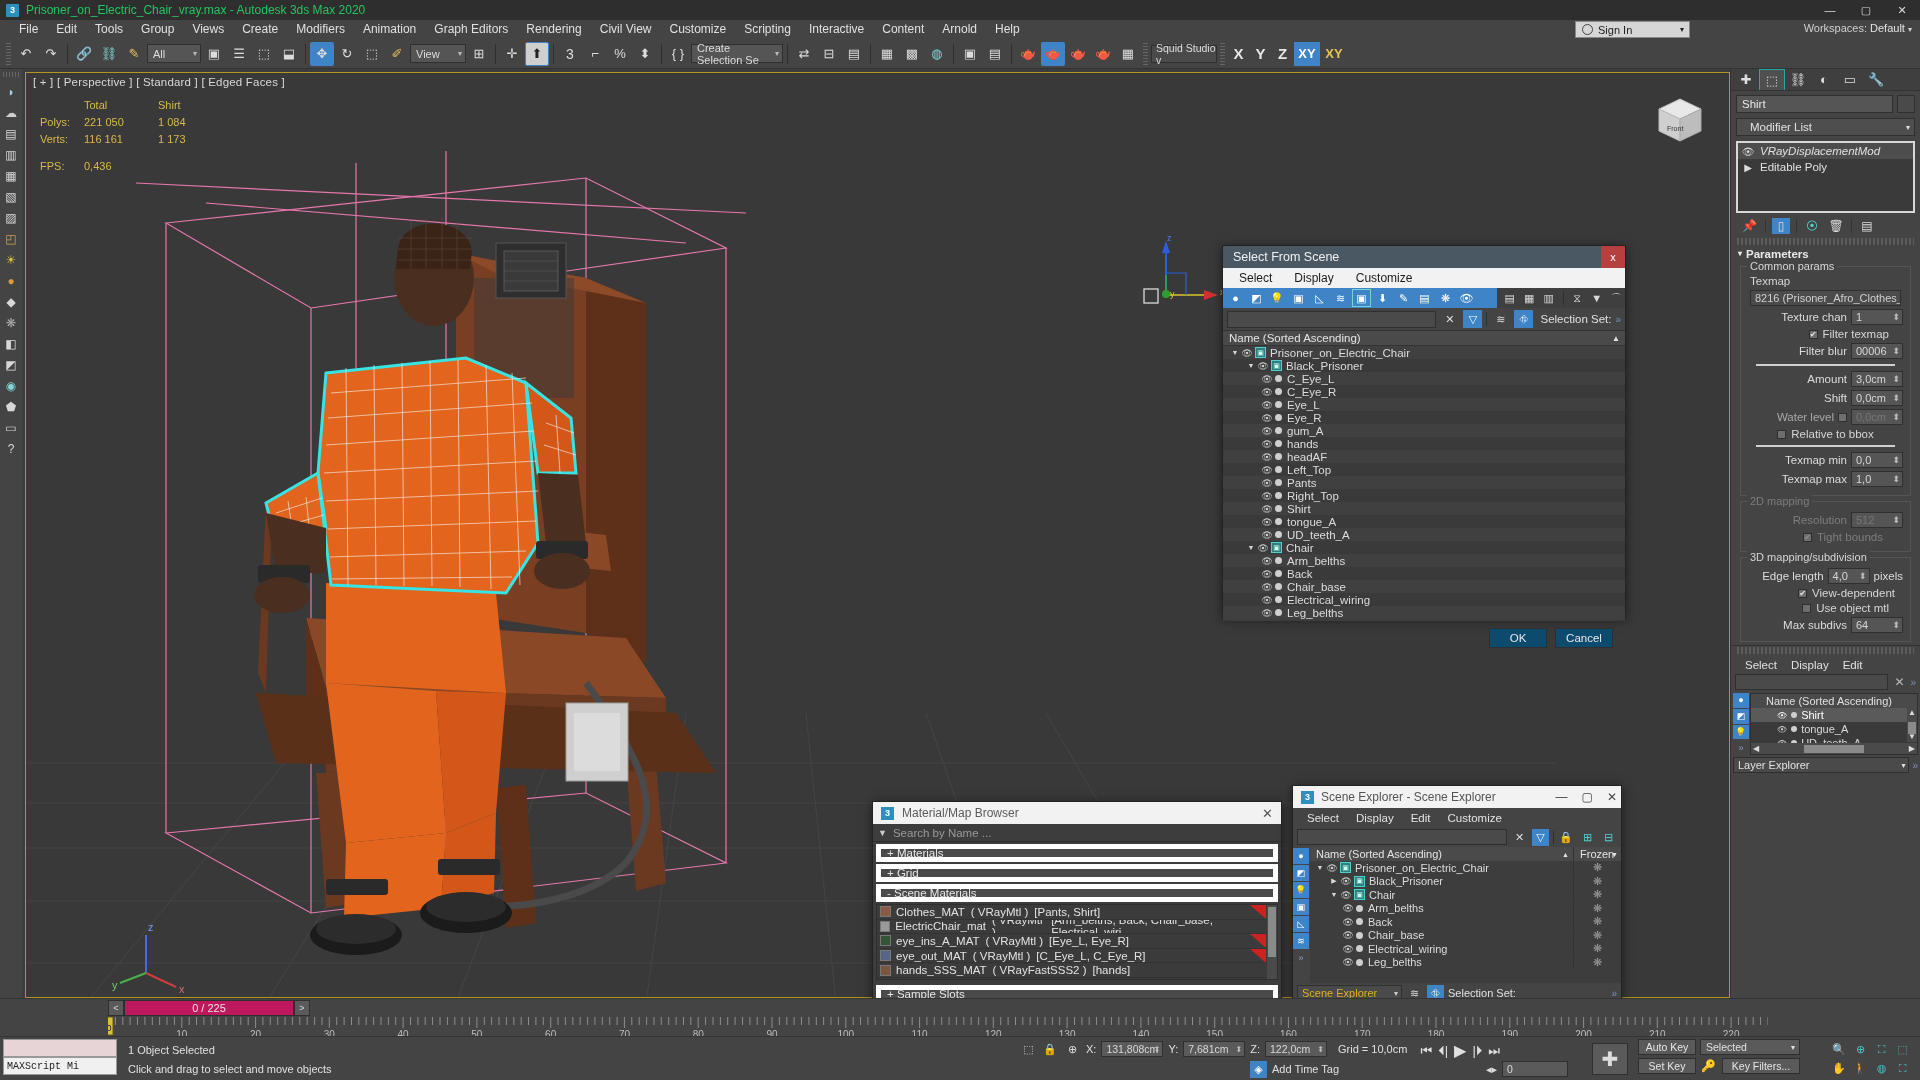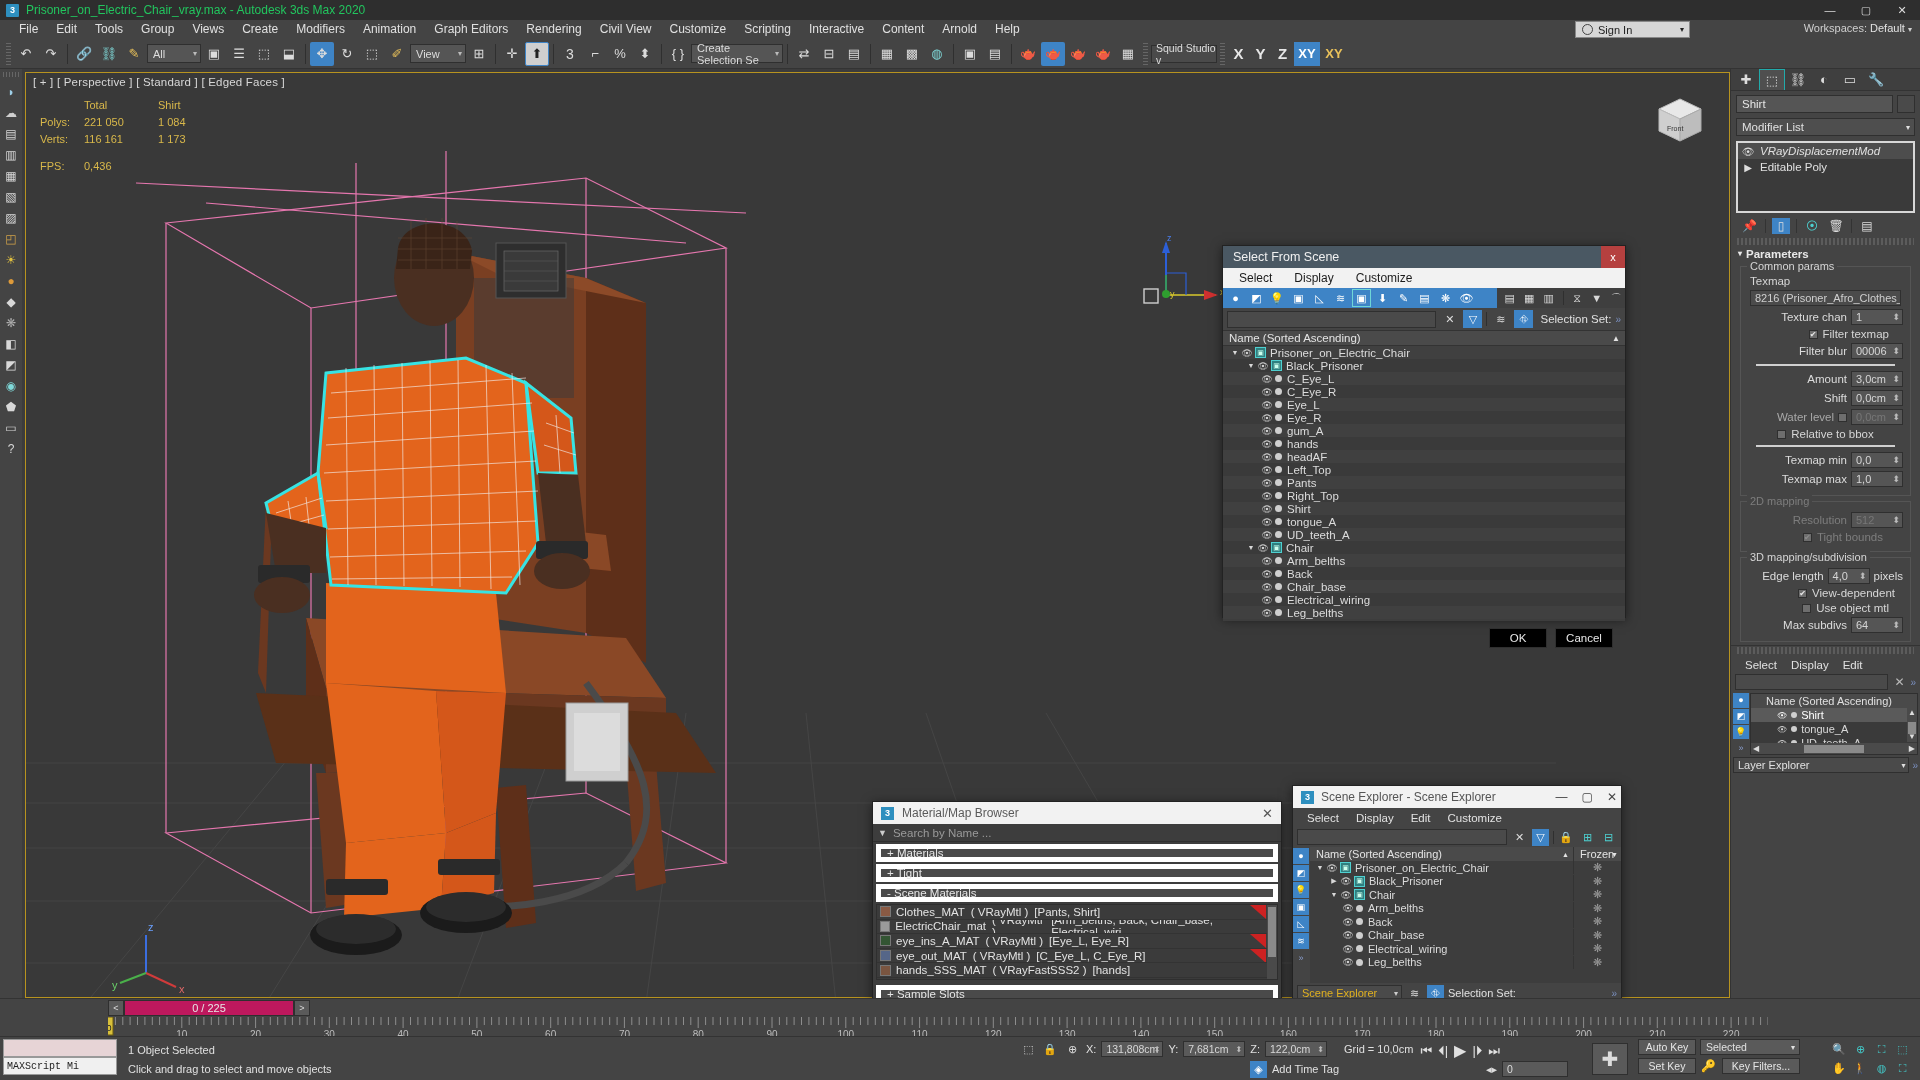--- a/index.html
+++ b/index.html
@@ -64,21 +64,21 @@
   
   .cmdpanel { width:190px; background:#444; display:flex; flex-direction:column; border-left:1px solid #333;}
   .cptabs { height:22px; display:flex; background:#3f3f3f; border-bottom:1px solid #333; padding-left:2px;}
   .cptab { width:26px; height:21px; display:flex;align-items:center;justify-content:center; color:#ddd; font-size:13px;}
   .cptab.sel { background:#4f4f4f; border:1px solid #2aa; border-bottom:none;}
   .cprow { display:flex; align-items:center; padding:4px 5px 0 5px; gap:4px;}
   .namefield { flex:1; height:18px; background:#555; border:1px solid #2f2f2f; color:#e6e6e6; font-size:11.5px;
       display:flex; align-items:center; padding-left:5px;}
   .colorsw { width:18px;height:18px; background:#4a4a4a; border:1px solid #2f2f2f;}
   .modlist { margin:5px 5px 0 5px; height:18px; background:#4e4e4e; border:1px solid #2f2f2f;
-      display:flex;align-items:center; padding:0 12px 0 5px; font-size:11.5px; color:#e0e0e0; position:relative;}
+      display:flex;align-items:center; padding:0 12px 0 13px; font-size:11.5px; color:#e0e0e0; position:relative;}
   .modlist:after{content:"▾"; position:absolute; right:4px; font-size:8px;}
   .modstack { margin:5px 5px 0 5px; height:72px; background:#3a3a3a; border:2px solid #d8d8d8; overflow:hidden;}
   .msrow { height:16px; display:flex; align-items:center; font-size:11.5px; color:#e0e0e0; padding-left:3px; gap:5px;}
   .msrow.hl { background:#4d4d4d; }
   .msrow .eye{ font-size:10px; color:#ddd; width:14px; text-align:center;}
   .msrow .ital { font-style:italic; }
   .mstools { display:flex; align-items:center; gap:6px; padding:5px 0 3px 10px;}
   .mstools .mt { width:18px;height:16px;display:flex;align-items:center;justify-content:center;font-size:12px;color:#ddd;}
   .mstools .mt.on{background:#3e84c6;}
   .mstools .bar{width:1px;height:14px;background:#333;}
@@ -144,21 +144,21 @@
       display:flex; align-items:center; padding-left:6px; font-size:11.5px; color:#e4e4e4; position:relative;}
   .tree { background:#3d3d3d; overflow:hidden; position:relative; }
   .trow { height:13px; display:flex; align-items:center; font-size:11.5px; color:#dcdcdc; white-space:nowrap;}
   .trow:nth-child(odd){ background:#404040; }
   .trow:nth-child(even){ background:#3a3a3a; }
   .eyei { width:12px; text-align:center; font-size:9px; color:#d8d8d8;}
   .gball { width:7px;height:7px;border-radius:50%; background:#cfcfcf; margin:0 5px 0 2px;}
   .gicon { width:11px;height:11px; background:#2f7f7f; border:1px solid #4fd0d0; margin:0 4px 0 2px;
       display:flex;align-items:center;justify-content:center; font-size:7px; color:#cfe;}
   .dlgbtns { height:34px; display:flex; align-items:center; justify-content:flex-end; gap:8px; padding-right:12px;}
-  .dbtn { width:58px;height:20px; background:#000000; border:1px solid #2f2f2f; color:#e8e8e8; font-size:11.5px;
+  .dbtn { width:58px;height:20px; background:#0c4a6e; border:1px solid #2f2f2f; color:#e8e8e8; font-size:11.5px;
       display:flex;align-items:center;justify-content:center;}
 
   
   .mbtitle { height:22px; background:#f2f2f2; display:flex; align-items:center; padding-left:8px; gap:8px;
      font-size:12px; color:#5a5a5a; position:relative;}
   .mbtitle .logo{ width:13px;height:13px;background:#2e8fbf;color:#fff;font-size:9px;line-height:13px;text-align:center;font-weight:bold;}
   .mbtitle .x { position:absolute; right:8px; color:#555; font-size:13px;}
   .mbsearch { height:18px; background:#3d3d3d; display:flex; align-items:center; gap:6px; padding-left:5px;
       font-size:11.5px; color:#9a9a9a; border-bottom:1px solid #2f2f2f;}
   .mbgrp { height:18px; background:#4a4a4a; border:5px solid #ffffff; margin:2px 3px; display:flex;align-items:center;
@@ -961,21 +961,21 @@
       <div class="mbtitle">
         <span class="logo">3</span>
         <span>Material/Map Browser</span>
         <span class="x">✕</span>
       </div>
       <div class="mbsearch">
         <span style="font-size:9px;color:#ccc">▼</span>
         <span>Search by Name ...</span>
       </div>
       <div class="mbgrp">+ Materials</div>
-      <div class="mbgrp">+ Tight</div>
+      <div class="mbgrp">+ Grid</div>
       <div class="mbgrp">- Scene Materials</div>
       <div class="mblist" style="height:76px" id="mbList">
           <div class="mbrow">
             <span class="sw" style="background:#8a5a44"></span>
             <span>Clothes_MAT</span>
             <span style="margin-left:6px">( VRayMtl )</span>
             <span style="margin-left:6px">[Pants, Shirt]</span>
             <span class="corner"></span>
           </div>
           <div class="mbrow">
@@ -1426,21 +1426,21 @@
       <div class="crow">
         <div class="ci">⬚</div>
         <div class="ci">🔒</div>
         <div class="ci">⊕</div>
         <span class="clab">X:</span>
         <span class="cf">131,808cm</span>
         <span class="clab">Y:</span>
         <span class="cf">7,681cm</span>
         <span class="clab">Z:</span>
         <span class="cf">122,0cm</span>
-        <span class="clab" style="margin-left:12px">Grid = 10,0cm</span>
+        <span class="clab" style="margin-left:6px">Grid = 10,0cm</span>
       </div>
       <div class="crow" style="padding-left:230px">
         <div class="ci" style="background:#3e84c6;color:#fff">◈</div>
         <span class="clab">Add Time Tag</span>
       </div>
     </div>
 
     <div class="playbar">
       <span>⏮</span>
       <span>⏴|</span>

